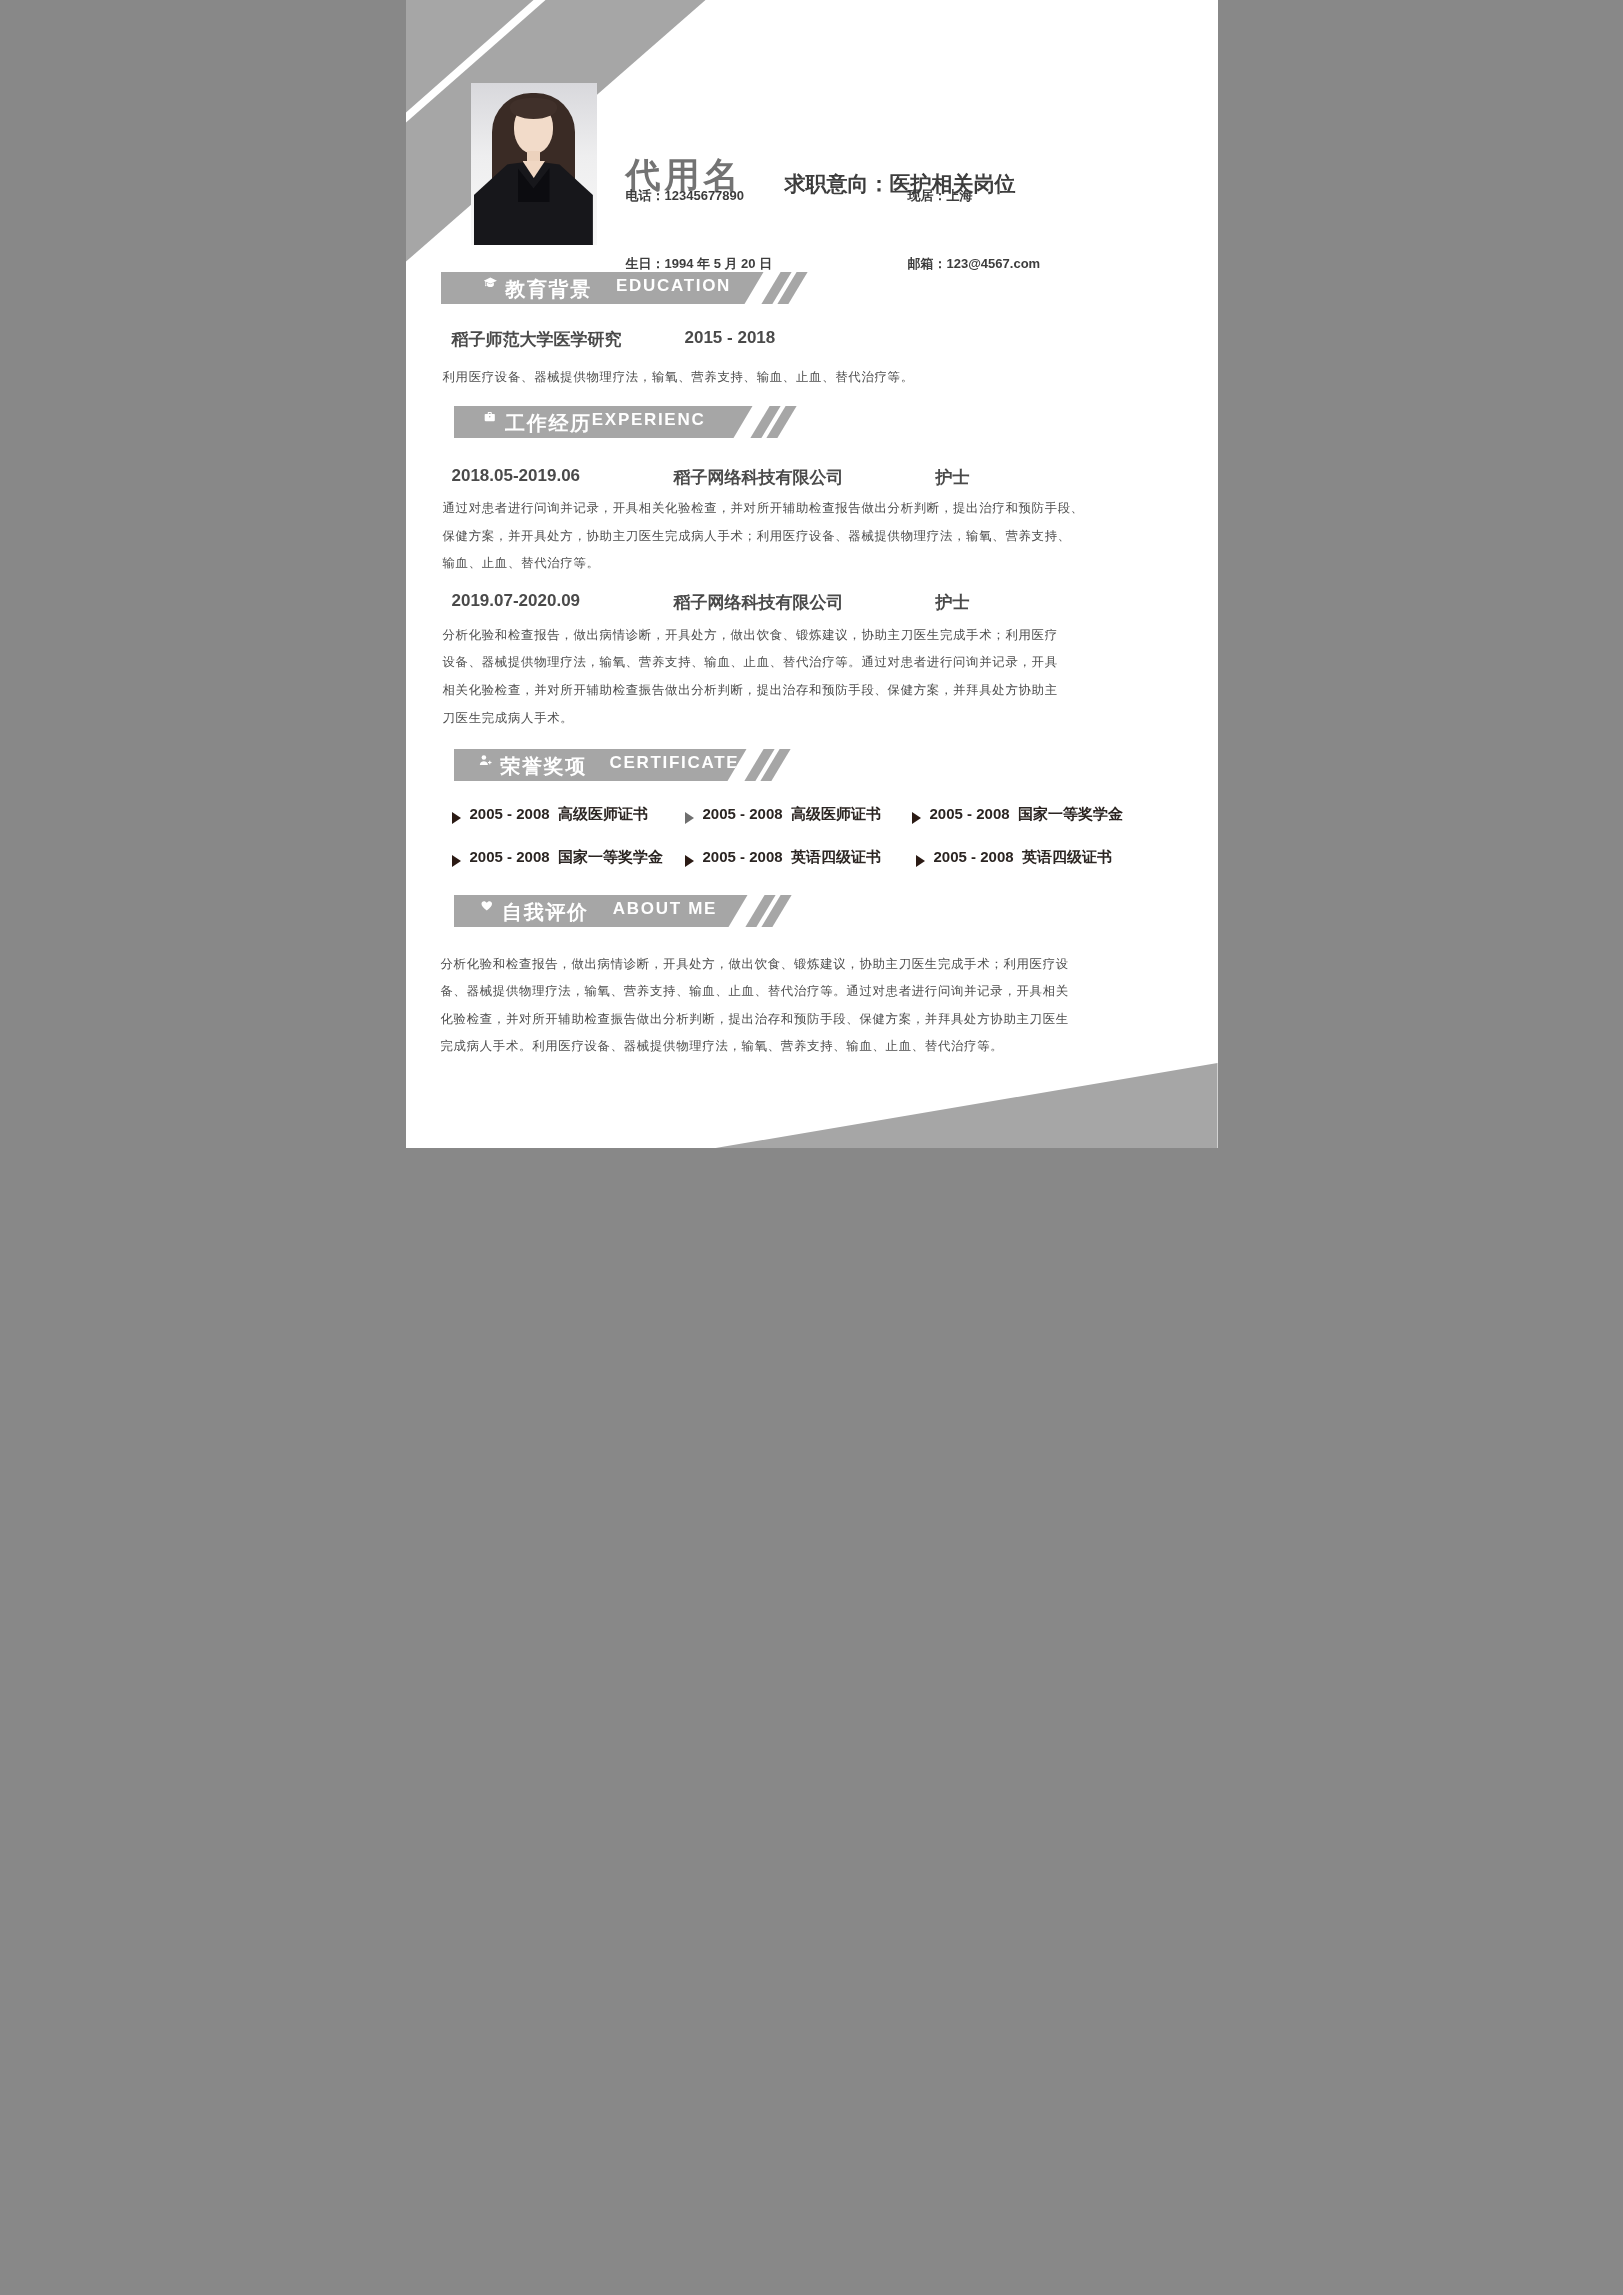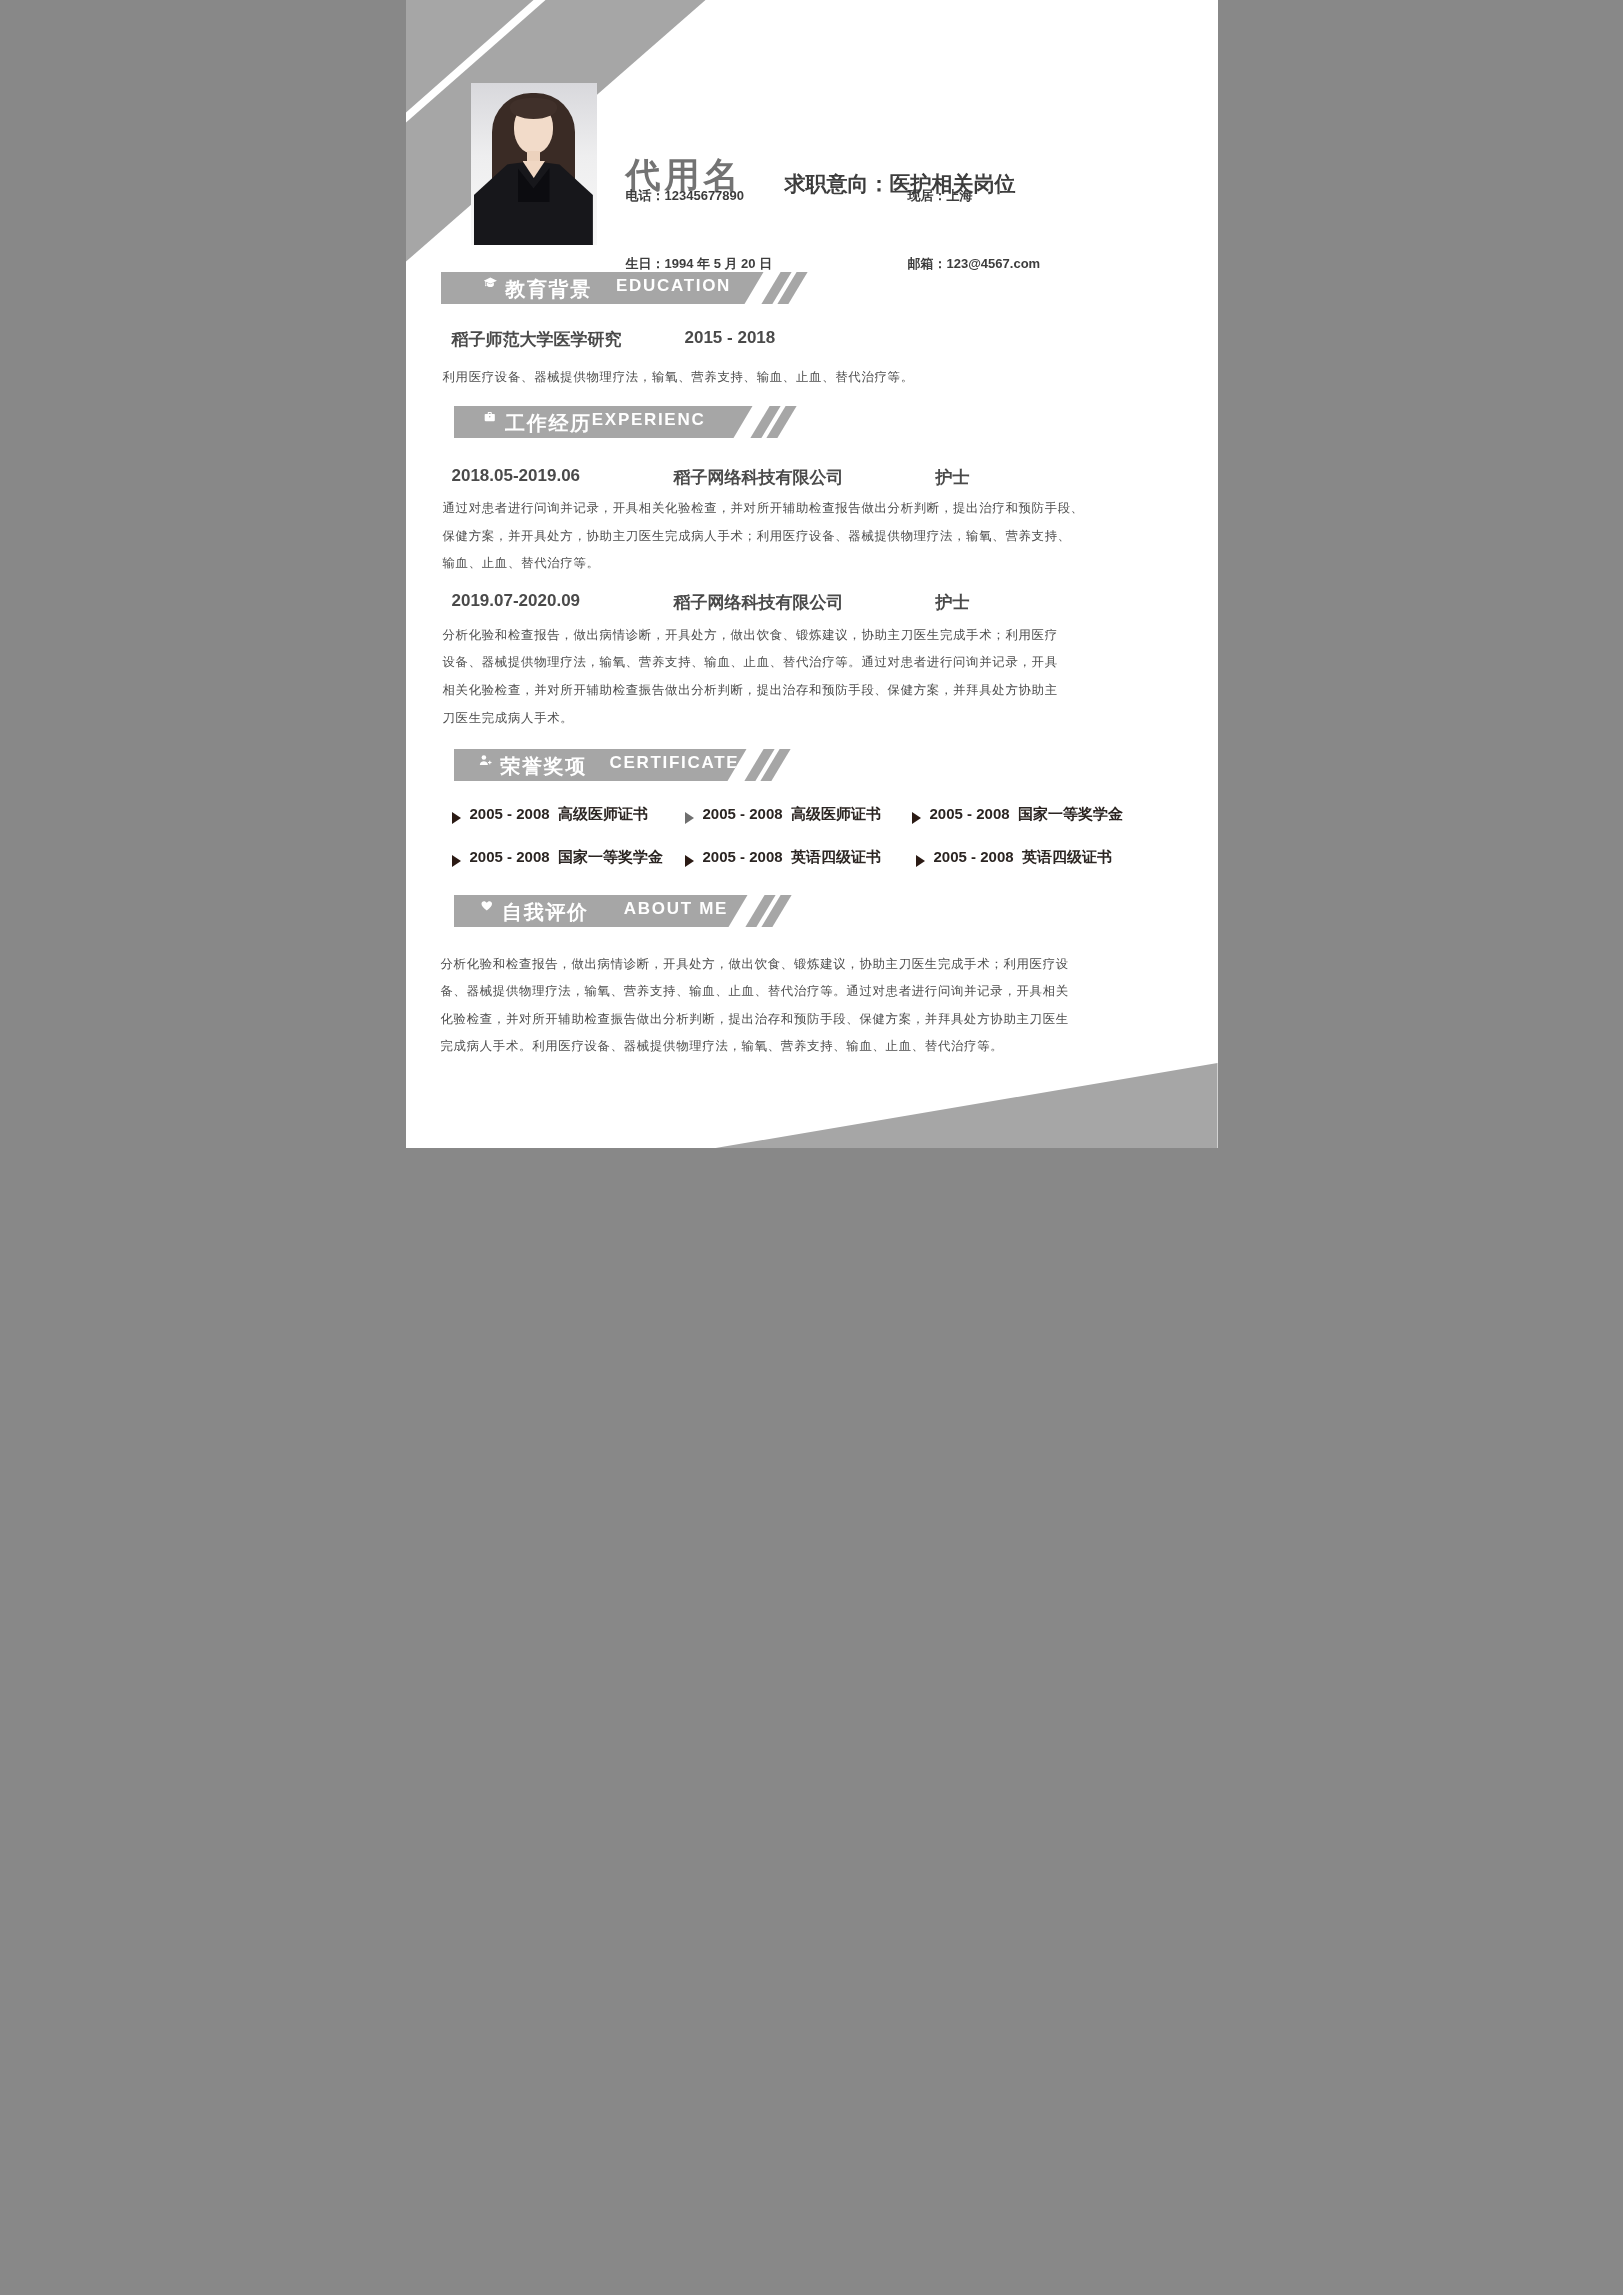--- a/index.html
+++ b/index.html
@@ -172,21 +172,21 @@
   </div>
 
   <div class="bar" style="left:48px;top:895px;width:294px;">
     <div class="bar-inner" style="left:26px;">
       <span class="icon">
         <svg width="13.5" height="13.5" viewBox="0 0 20 20">
             <path fill="#ffffff" d="M10 17.2C4.4 12.6 2.2 9.8 2.2 6.9 2.2 4.7 3.9 3.2 5.9 3.2c1.6 0 3 .9 4.1 2.5 1.1-1.6 2.5-2.5 4.1-2.5 2 0 3.7 1.5 3.7 3.7 0 2.9-2.2 5.7-7.8 10.3Z"></path>
           </svg>
       </span>
       <span class="bar-cn" style="margin-left:9px;">自我评价</span>
-      <span class="bar-en" style="margin-left:35px;">ABOUT ME</span>
+      <span class="bar-en" style="margin-left:24px;">ABOUT ME</span>
     </div>
   </div>
   <div class="slash" style="left:349px;top:895px;width:11.3px;"></div>
   <div class="slash" style="left:365px;top:895px;width:11.3px;"></div>
 
   <div class="abs desc" style="left:35px;top:956px;">分析化验和检查报告，做出病情诊断，开具处方，做出饮食、锻炼建议，协助主刀医生完成手术；利用医疗设</div>
   <div class="abs desc" style="left:35px;top:983px;">备、器械提供物理疗法，输氧、营养支持、输血、止血、替代治疗等。通过对患者进行问询并记录，开具相关</div>
   <div class="abs desc" style="left:35px;top:1011px;">化验检查，并对所开辅助检查振告做出分析判断，提出治存和预防手段、保健方案，并拜具处方协助主刀医生</div>
   <div class="abs desc" style="left:35px;top:1038px;">完成病人手术。利用医疗设备、器械提供物理疗法，输氧、营养支持、输血、止血、替代治疗等。</div>
 

